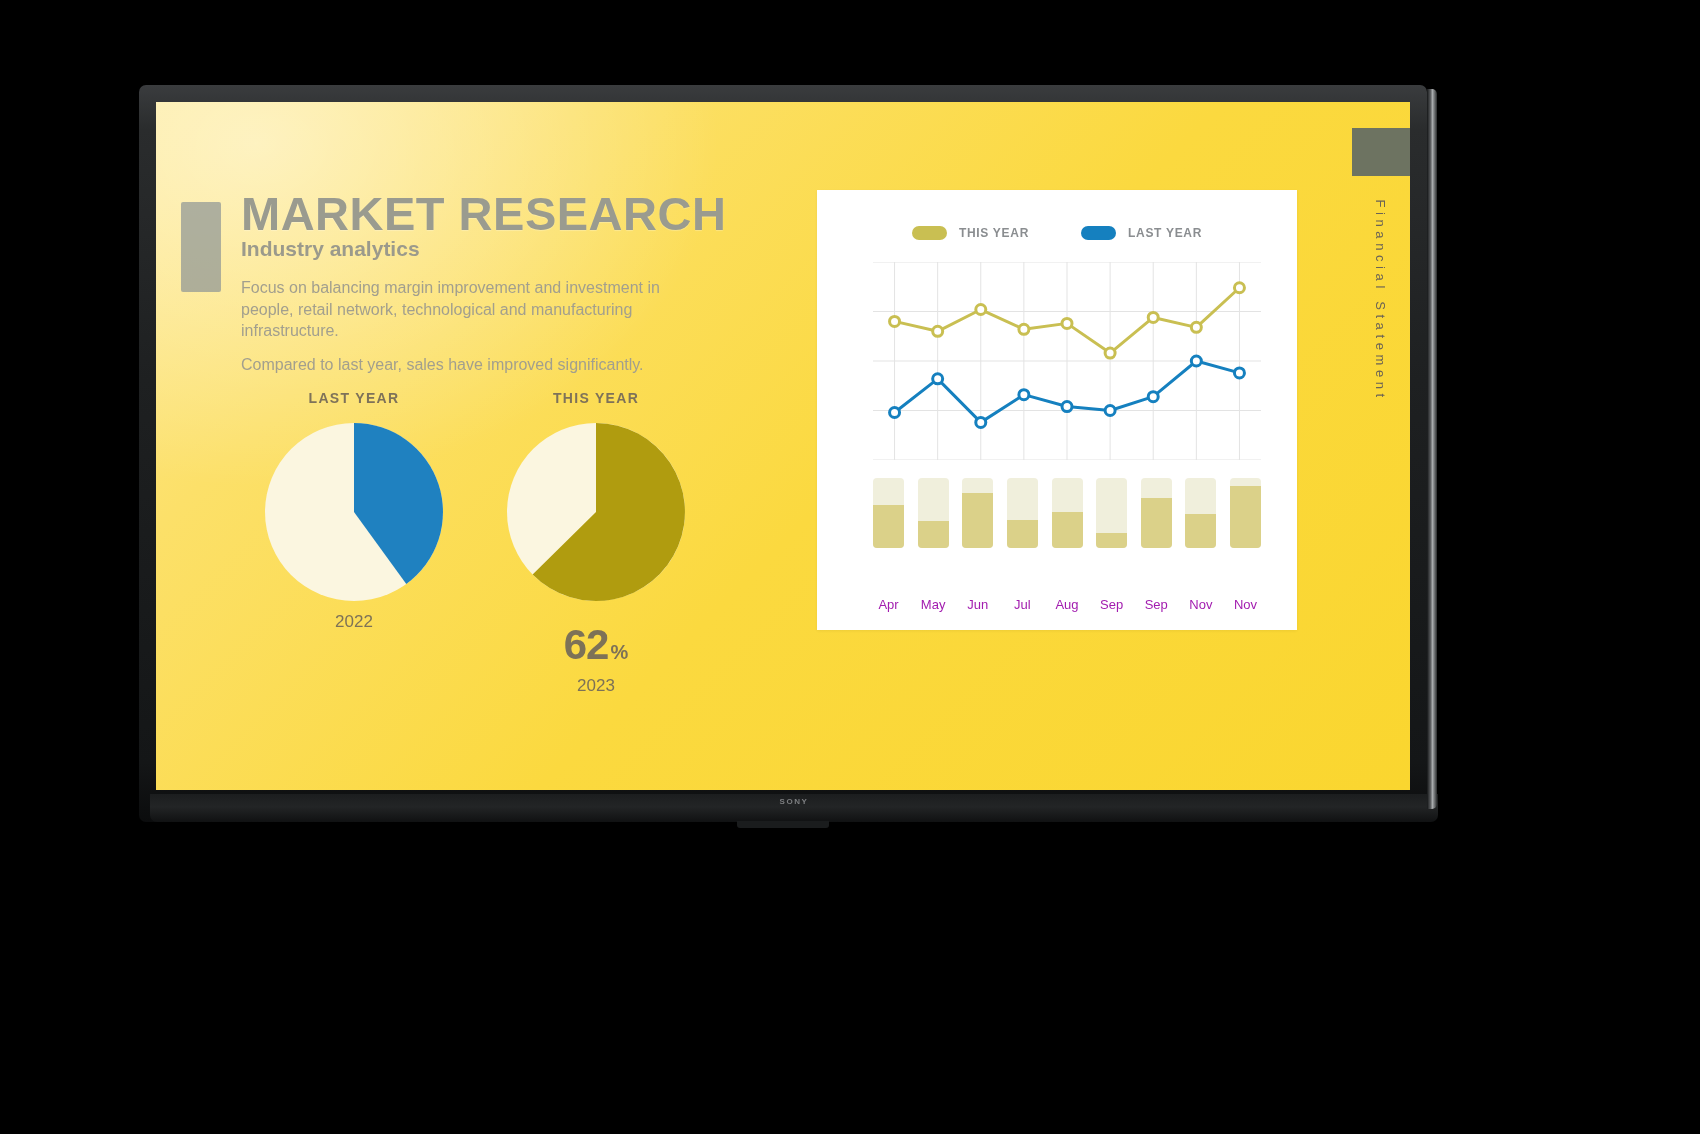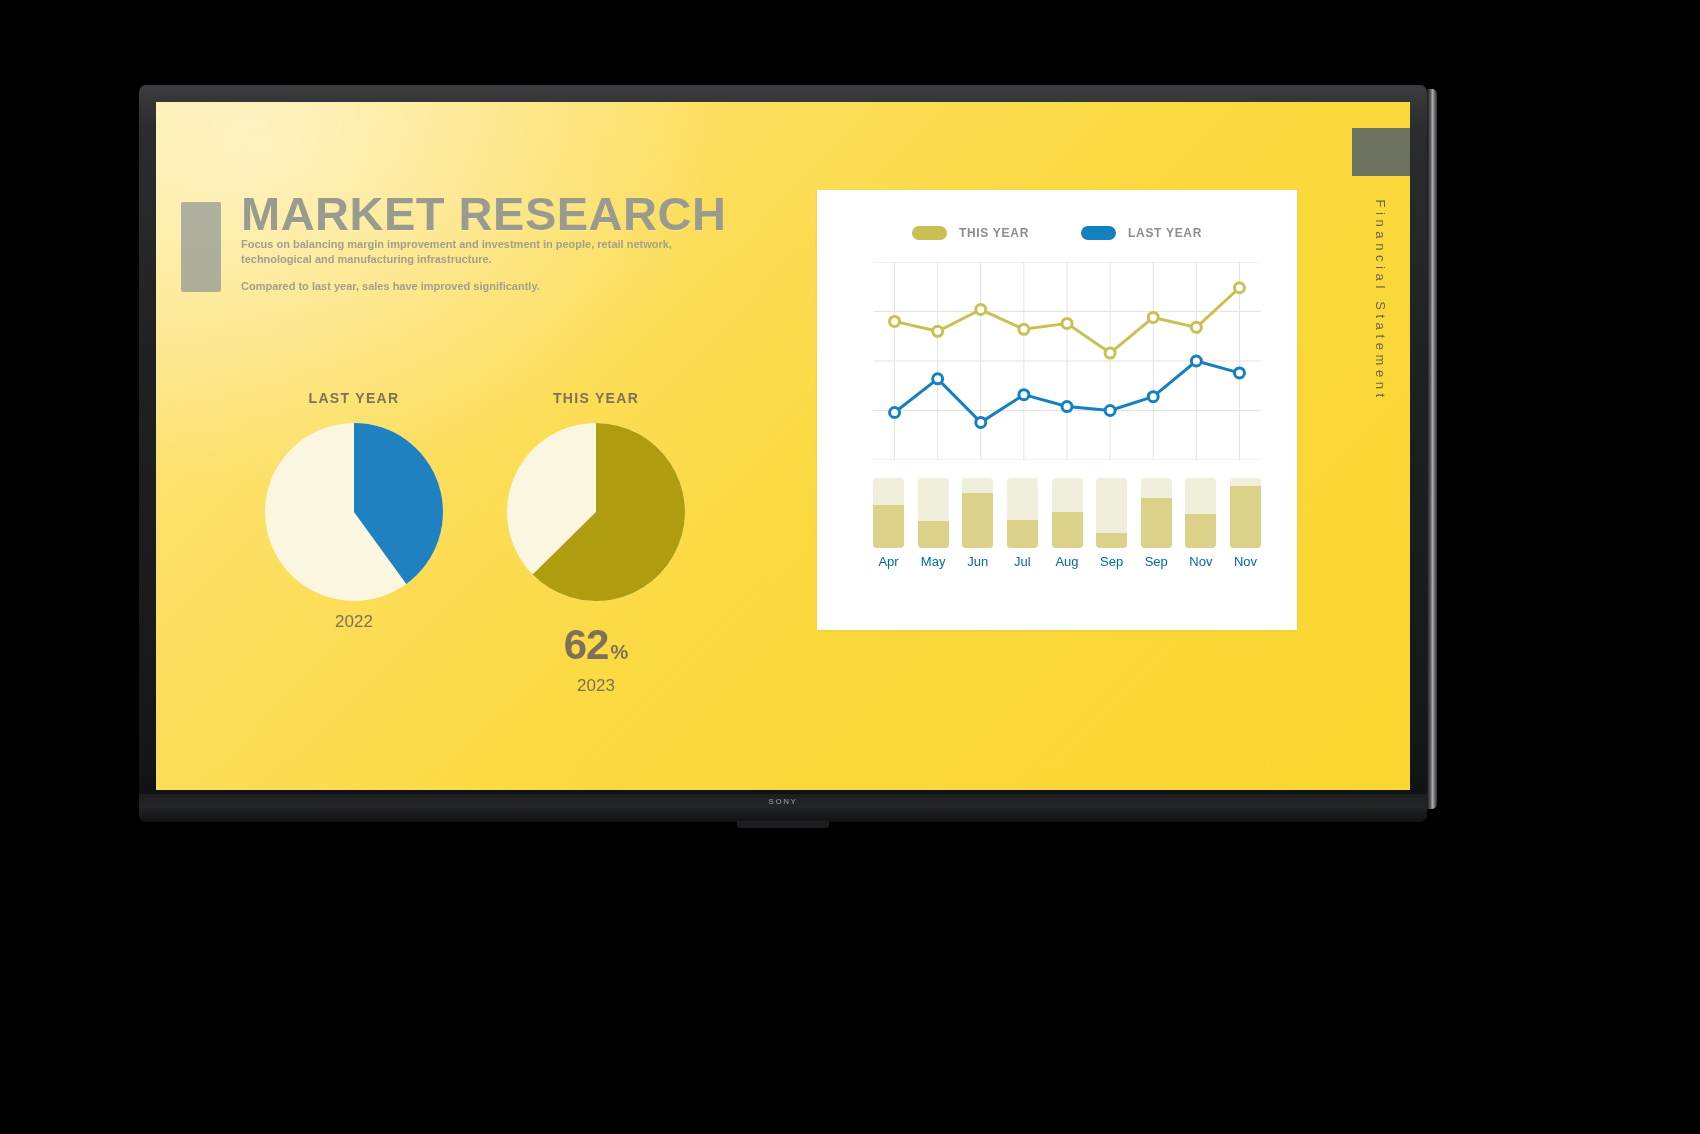--- a/index.html
+++ b/index.html
@@ -36,21 +36,21 @@
   .tv-outer::after{
     content:"";
     position:absolute;
     right:-10px; top:4px;
     width:10px; height:720px;
     background: linear-gradient(90deg,#141617 0%, #5a5c5e 35%, #a8abad 55%, #2a2c2d 100%);
     border-radius:0 5px 5px 0;
   }
   .tv-bottom-bar{
     position:absolute;
-    left:0; bottom:0;
+    left:11px; bottom:0;
     width:100%; height:28px;
     background: linear-gradient(180deg,#1b1d1e 0%, #232526 45%, #101112 100%);
     border-radius:0 0 7px 7px;
   }
   .sony-logo{
     position:absolute;
     left:50%; transform:translateX(-50%);
     top:3px;
     font-size:8px;
     letter-spacing:1.6px;
@@ -141,26 +141,25 @@
     white-space:nowrap;
     text-shadow:0 1px 1px rgba(255,255,255,.25);
   }
   .slide-subtitle{
     font-size:21px;
     font-weight:bold;
     color:#9b9a8c;
     margin:0 0 16px 0;
   }
   .slide-para{
-    font-size:11px;
+    font-size:16px;
     color:#a29f8e;
     line-height:1.35;
     margin:0 0 12px 0;
     max-width:440px;
-    font-weight:bold;
   }
 
   
   .pies{
     position:absolute;
     left:78px;
     top:288px;
     width:520px;
     height:380px;
   }
@@ -278,21 +277,22 @@
     left:56px;
     top:364px;
     width:388px;
     display:flex;
     justify-content:space-between;
   }
   .month-lbl{
     width:31px;
     text-align:center;
     font-size:13px;
-    color:#0369a1;
+    color:#a21caf;
+    margin-top:43px;
   }
 </style>
 </head>
 <body>
 
 <div id="stage">
 
   <div class="tv-outer">
 
     <div class="screen">
@@ -300,20 +300,21 @@
 
         <div class="side-rail">
           <div class="rail-block"></div>
           <div class="rail-text">Financial Statement</div>
         </div>
 
         <div class="title-accent"></div>
 
         <div class="left-col">
           <h1 class="slide-title">MARKET RESEARCH</h1>
+          <h2 class="slide-subtitle">Industry analytics</h2>
           <p class="slide-para">Focus on balancing margin improvement and investment in people, retail network, technological and manufacturing infrastructure.</p>
           <p class="slide-para">Compared to last year, sales have improved significantly.</p>
         </div>
 
         <div class="pies">
 
           <div class="pie-unit u1">
             <div class="pie-cap">LAST YEAR</div>
             <div class="pie-wrap">
               <svg width="180" height="180" viewBox="0 0 180 180">

